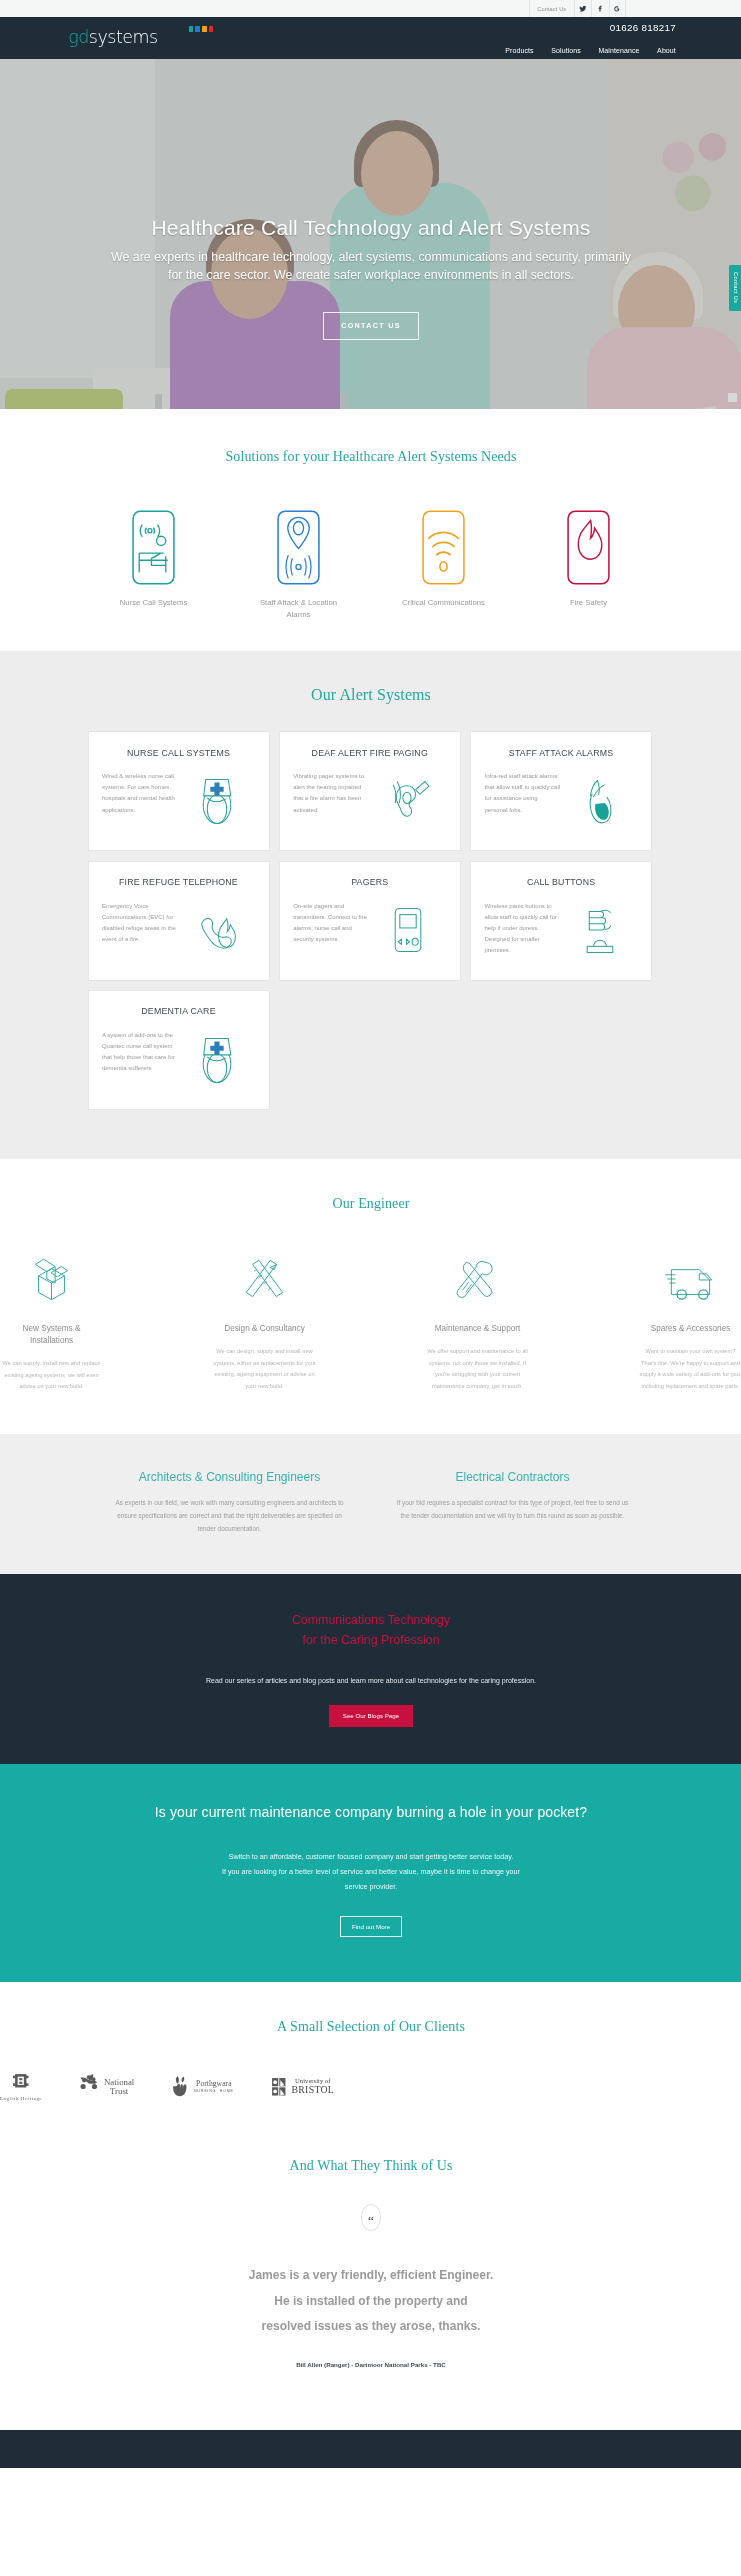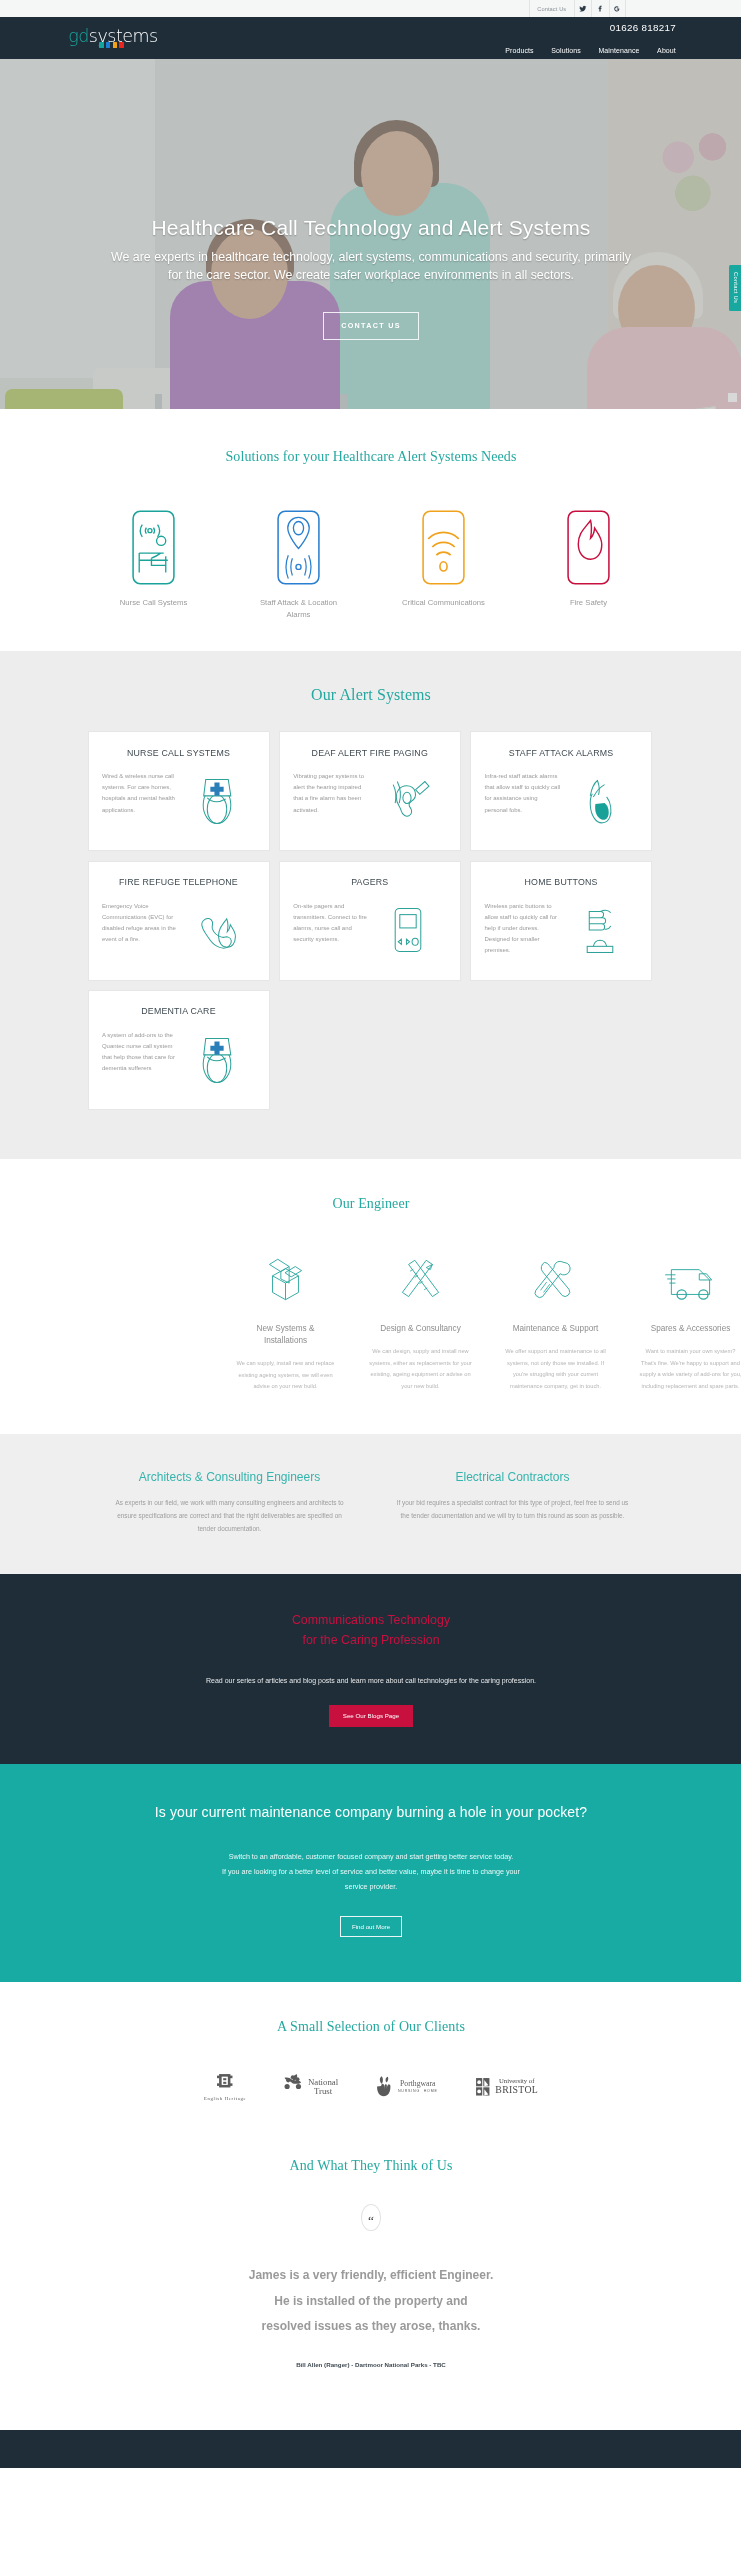--- a/index.html
+++ b/index.html
@@ -25,21 +25,21 @@
   .topbar .tb-item:last-child { border-right:0.5px solid #e2e4e4; }
   .topbar .tb-icon { width:17.5px; padding:0; color:#2b3a45; font-size:7.2px; font-weight:bold;}
   .topbar svg { width:7.7px; height:7.7px; fill:#2c3b46; }
 
   
   .header {
     background:#1e2d38; height:42px; display:flex; align-items:center;
     position:relative; z-index:5;
   }
   .header-inner { width:618px; margin:0 auto; display:flex; align-items:center; justify-content:space-between; position:relative;}
-  .logo { display:flex; flex-direction:column; align-items:flex-start; padding-left:6.2px;}
+  .logo { display:flex; flex-direction:row; align-items:flex-start; padding-left:6.2px;}
   .logo-text { font-size:17.5px; letter-spacing:-0.5px; line-height:1; font-family:"DejaVu Sans", sans-serif; font-weight:300;}
   .logo-text .gd { color:#19a8a0; }
   .logo-text .sys { color:#ffffff; }
   .logo-squares { display:flex; gap:2.1px; margin-left:31px; margin-top:-3.1px;}
   .logo-squares i { width:4.6px; height:5.7px; border-radius:0.5px; display:block;}
   .header-right { text-align:right; padding-right:4.1px;}
   .phone { color:#ffffff; font-size:9.8px; font-weight:300; letter-spacing:0.3px; margin-bottom:14px;}
   .nav { display:flex; gap:17.5px; justify-content:flex-end;}
   .nav a { color:#ffffff; font-size:7px; text-decoration:none; font-weight:300; letter-spacing:0.1px;}
 
@@ -101,21 +101,21 @@
   .alerts .sec-title { display:block; text-align:center; font-size:16px; margin-bottom:27px;}
   .card-grid { display:flex; flex-wrap:wrap; gap:9.3px; width:567px; margin:0 auto; }
   .card { background:#fff; width:182px; height:120px; border:0.5px solid #e6e6e6; padding:15.5px 13.4px 0; position:relative; }
   .card h3 { text-align:center; font-weight:300; font-size:8.8px; letter-spacing:0.2px; color:#3f4a51; margin-bottom:13.4px;}
   .card-body { display:flex; }
   .card p { font-size:6px; line-height:1.85; color:#9a9a9a; font-weight:300; width:77px; }
   .card-icon { flex:1; display:flex; align-items:flex-start; justify-content:center; padding-top:2.1px;}
 
   
   .services { background:#fff; padding:37px 0 41px; text-align:center;}
-  .svc-grid { display:flex; justify-content:flex-end; gap:32px; margin-top:38px;}
+  .svc-grid { display:flex; justify-content:space-between; gap:32px; margin-top:38px;}
   .svc-item { width:103px; }
   .svc-icon { height:62px; display:flex; align-items:center; justify-content:center;}
   .svc-title { margin-top:11.3px; font-size:8.2px; color:#8d8d8d; font-weight:300; line-height:1.45;}
   .svc-text { margin-top:11.3px; font-size:5.7px; color:#b5b5b5; line-height:2.0; font-weight:300;}
 
   
   .split { background:#efefef; padding:36px 0 39px;}
   .split-grid { display:flex; justify-content:center; gap:41px; width:546px; margin:0 auto;}
   .split-col { width:242px; text-align:center;}
   .split-col h2 { color:#34b4ac; font-weight:300; font-size:12px; margin-bottom:12.4px;}
@@ -129,21 +129,21 @@
 
   
   .teal { background:#17aba4; padding:40px 0 45px; text-align:center;}
   .teal h2 { color:#fff; font-weight:300; font-size:14px; letter-spacing:0.1px;}
   .teal p { color:#eafaf8; font-size:7.2px; font-weight:300; line-height:2.1; margin-top:29px;}
   .btn-outline { display:inline-block; border:0.5px solid rgba(255,255,255,.9); color:#fff; font-size:6.2px;
     padding:6.2px 11.3px; margin-top:21.6px; text-decoration:none; font-weight:300;}
 
   
   .clients { background:#fff; padding:37px 0 29px; text-align:center;}
-  .client-logos { display:flex; justify-content:center; align-items:center; gap:37px; margin-top:37px;}
+  .client-logos { display:flex; align-items:center; gap:37px; margin-top:37px;}
   .client-logo { display:flex; align-items:center; gap:5.2px; filter:grayscale(1); }
   .cl-name { color:#555; }
 
   
   .testi { background:#fff; padding:28px 0 62px; text-align:center;}
   .quote-circle { width:20.6px; height:27px; border:0.5px solid #e2e2e2; border-radius:50%; margin:30px auto 0;
     display:flex; align-items:center; justify-content:center; color:#3a3a3a; font-size:13.4px; font-family:"Liberation Serif", serif; line-height:0; padding-top:5.2px;}
   .testi-text { margin-top:32px; font-size:12px; color:#9a9a9a; font-weight:700; line-height:2.1;}
   .testi-author { margin-top:21.6px; font-size:6.2px; color:#3f4a51; font-weight:bold; }
 
@@ -354,21 +354,21 @@
             <svg width="44" height="57" viewBox="0 0 86 110">
                 <rect x="18" y="10" width="50" height="84" rx="8" fill="none" stroke="#2da299" stroke-width="2"></rect>
             <rect x="27" y="22" width="32" height="26" fill="none" stroke="#2da299" stroke-width="2"></rect>
             <path d="M30 70l-6 5 6 5zM40 70l6 5-6 5z" fill="none" stroke="#2da299" stroke-width="2"></path>
             <ellipse cx="57" cy="75" rx="6" ry="7" fill="none" stroke="#2da299" stroke-width="2"></ellipse>
               </svg>
           </div>
         </div>
       </div>
       <div class="card">
-        <h3>HOME BUTTONS</h3>
+        <h3>CALL BUTTONS</h3>
         <div class="card-body">
           <p>Wireless panic buttons to allow staff to quickly call for help if under duress. Designed for smaller premises.</p>
           <div class="card-icon">
             <svg width="44" height="57" viewBox="0 0 86 110">
                 <path d="M22 16h22q6 0 6 6t-6 6H22zM22 28h26q6 0 6 6t-6 6H22zM22 40h24q6 0 6 6t-6 6H22z" fill="none" stroke="#2da299" stroke-width="2"></path>
             <path d="M44 16q12-6 20 2M52 50q8 2 12-6" fill="none" stroke="#2da299" stroke-width="2"></path>
             <rect x="18" y="84" width="50" height="12" fill="none" stroke="#2da299" stroke-width="2"></rect>
             <path d="M30 84q2-12 13-12t13 12" fill="none" stroke="#2da299" stroke-width="2"></path>
               </svg>
           </div>

